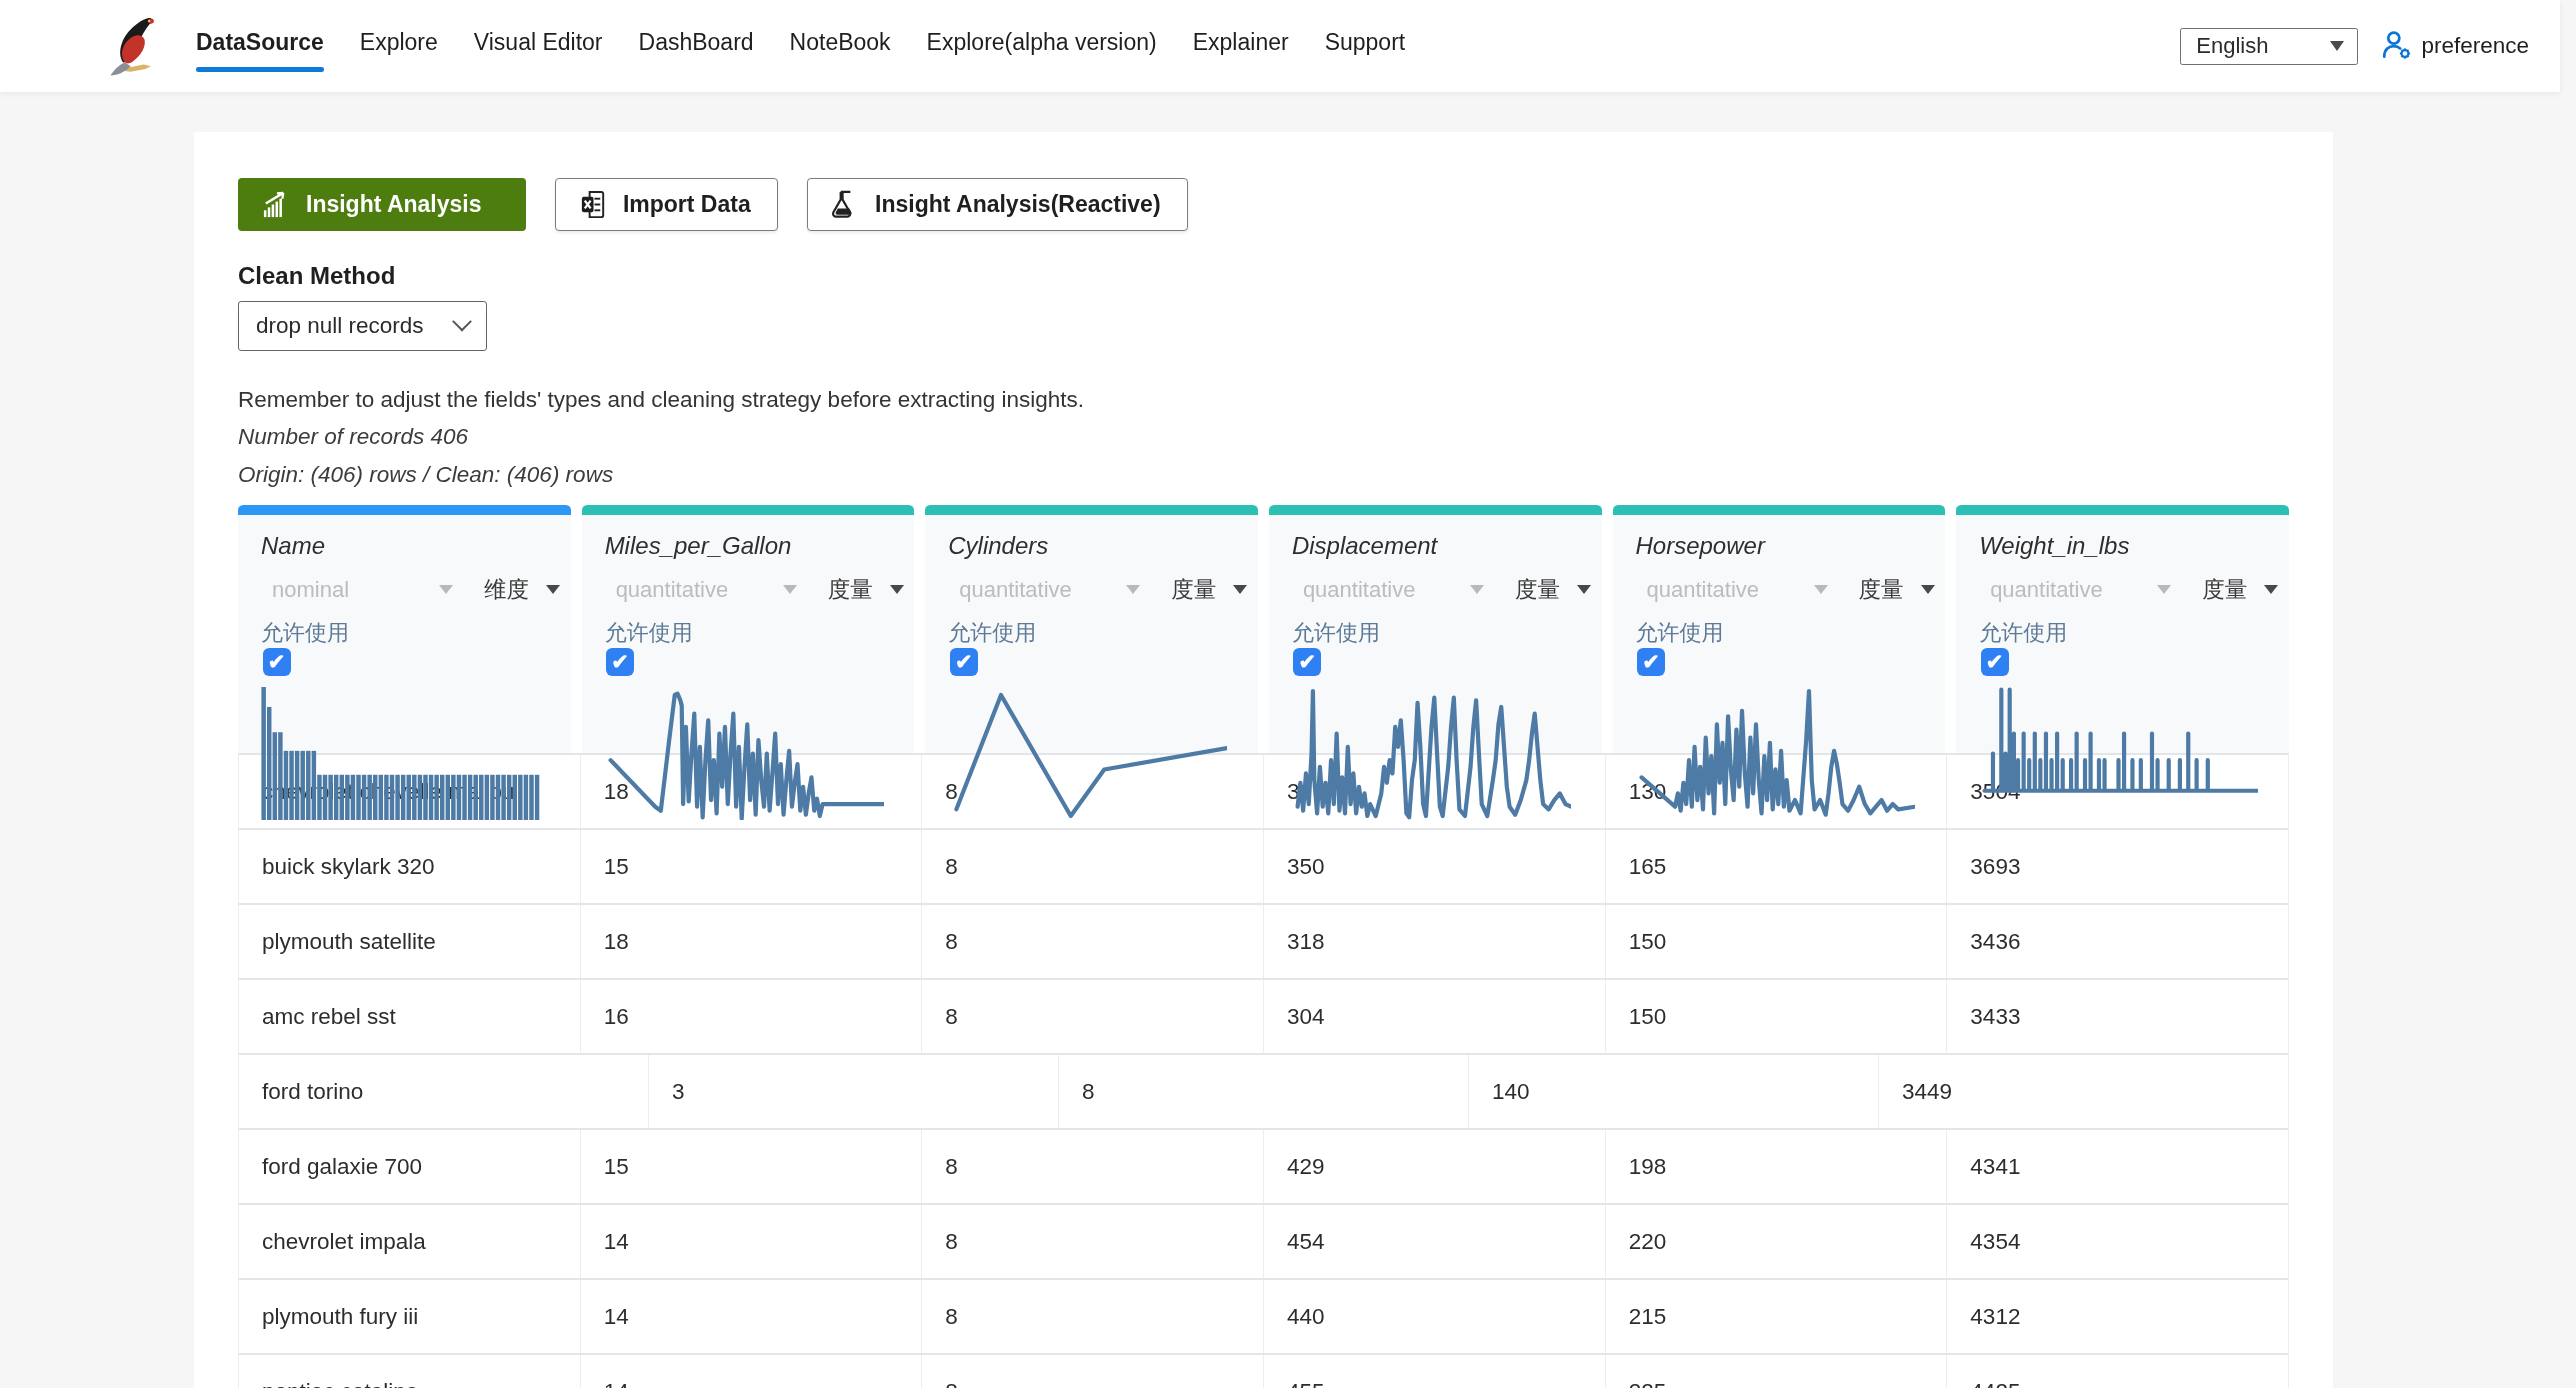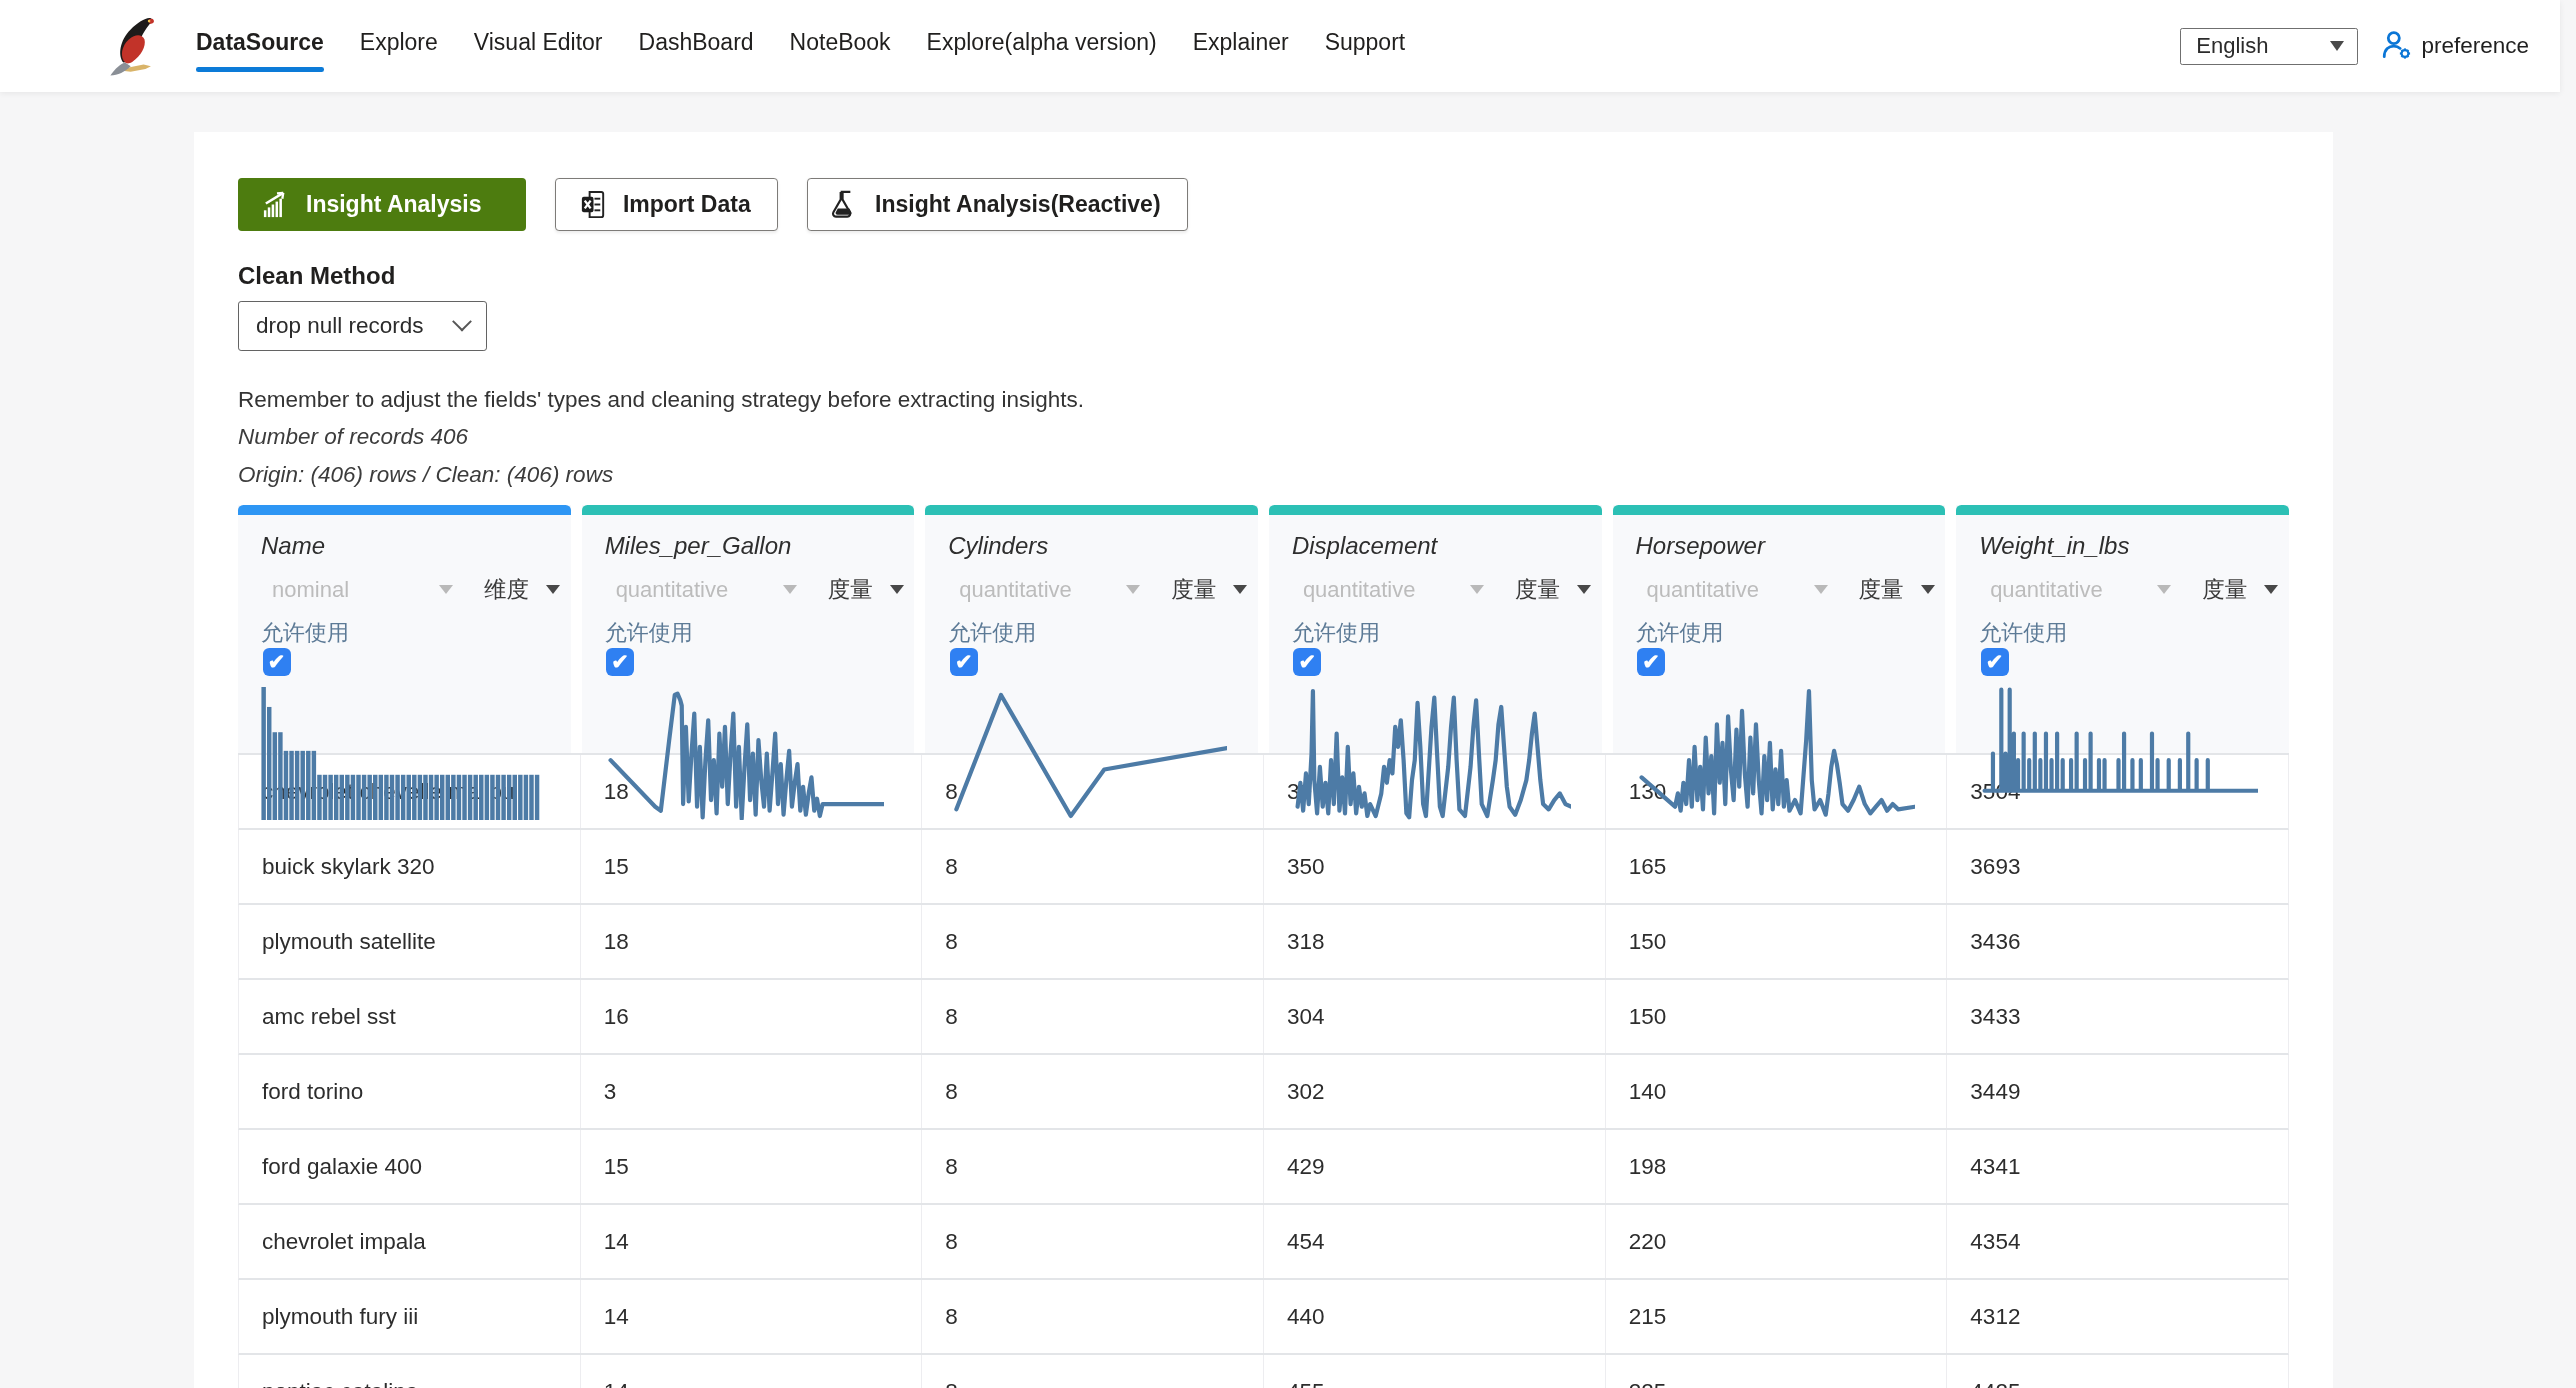--- a/index.html
+++ b/index.html
@@ -402,26 +402,25 @@
           <div class="tcell">16</div>
           <div class="tcell">8</div>
           <div class="tcell">304</div>
           <div class="tcell">150</div>
           <div class="tcell">3433</div>
         </div>
         <div class="trow">
           <div class="tcell">ford torino</div>
           <div class="tcell">3</div>
           <div class="tcell">8</div>
-          <div class="tcell">302</div>
           <div class="tcell">140</div>
           <div class="tcell">3449</div>
         </div>
         <div class="trow">
-          <div class="tcell">ford galaxie 400</div>
+          <div class="tcell">ford galaxie 700</div>
           <div class="tcell">15</div>
           <div class="tcell">8</div>
           <div class="tcell">429</div>
           <div class="tcell">198</div>
           <div class="tcell">4341</div>
         </div>
         <div class="trow">
           <div class="tcell">chevrolet impala</div>
           <div class="tcell">14</div>
           <div class="tcell">8</div>

